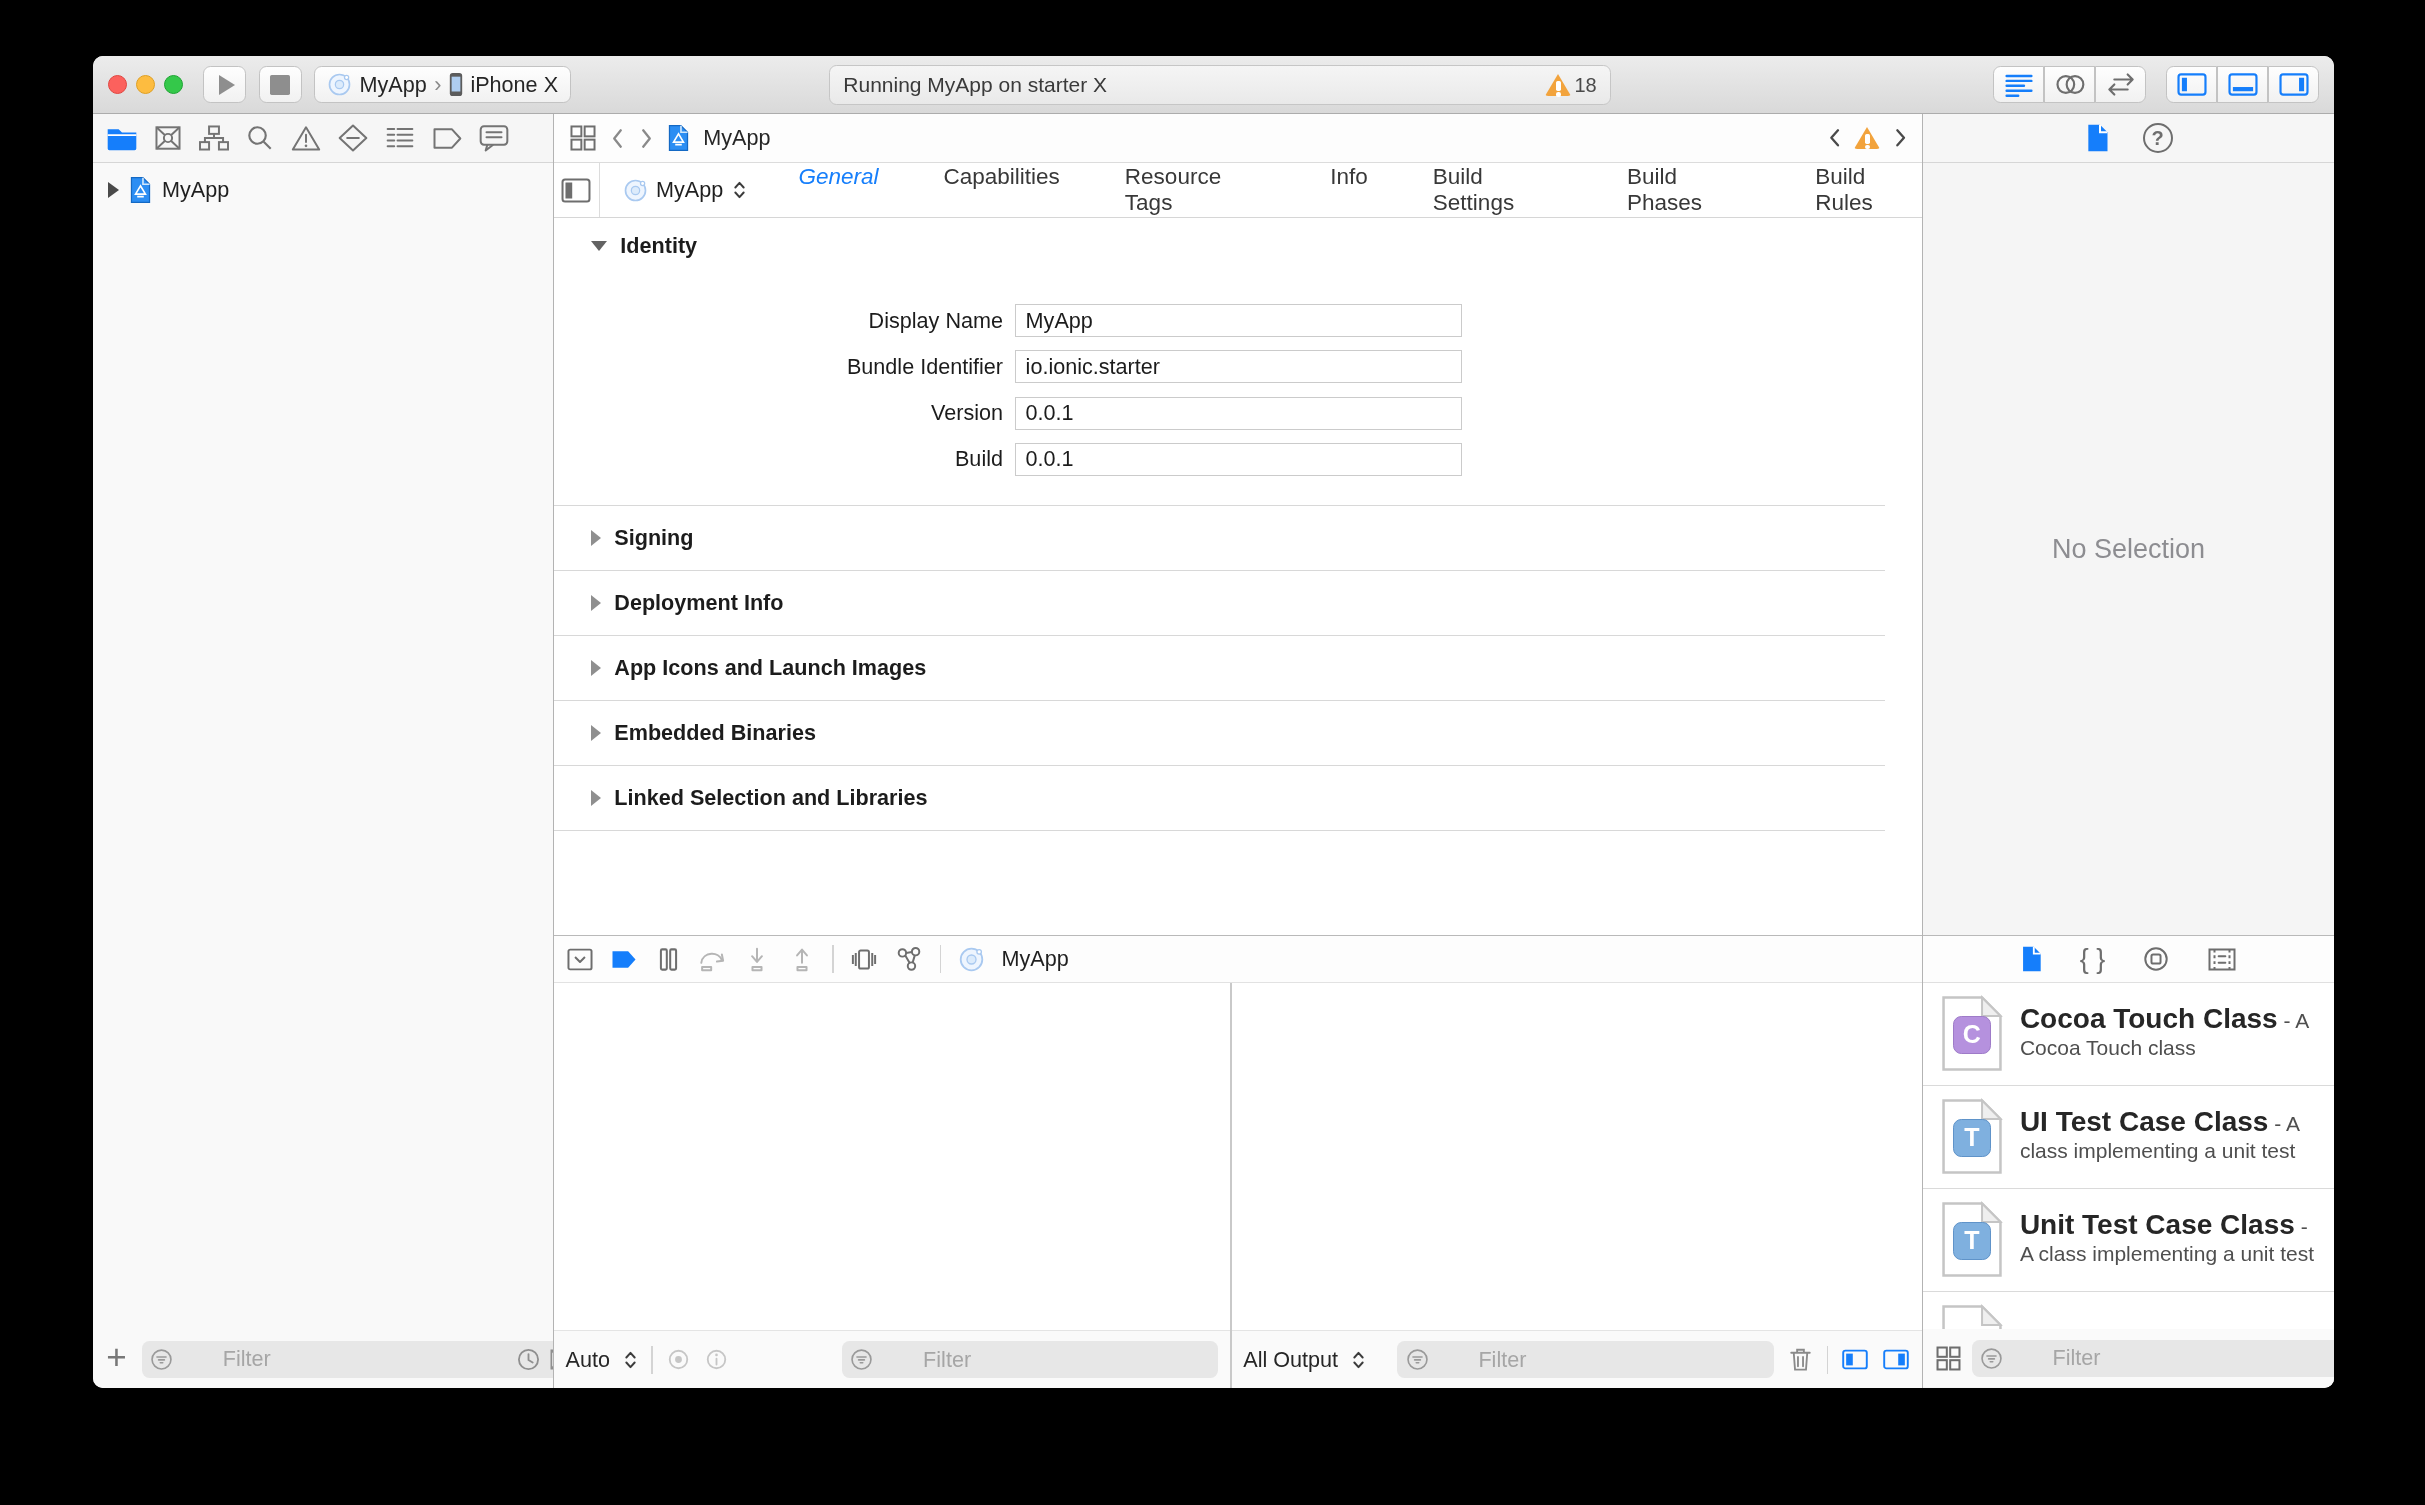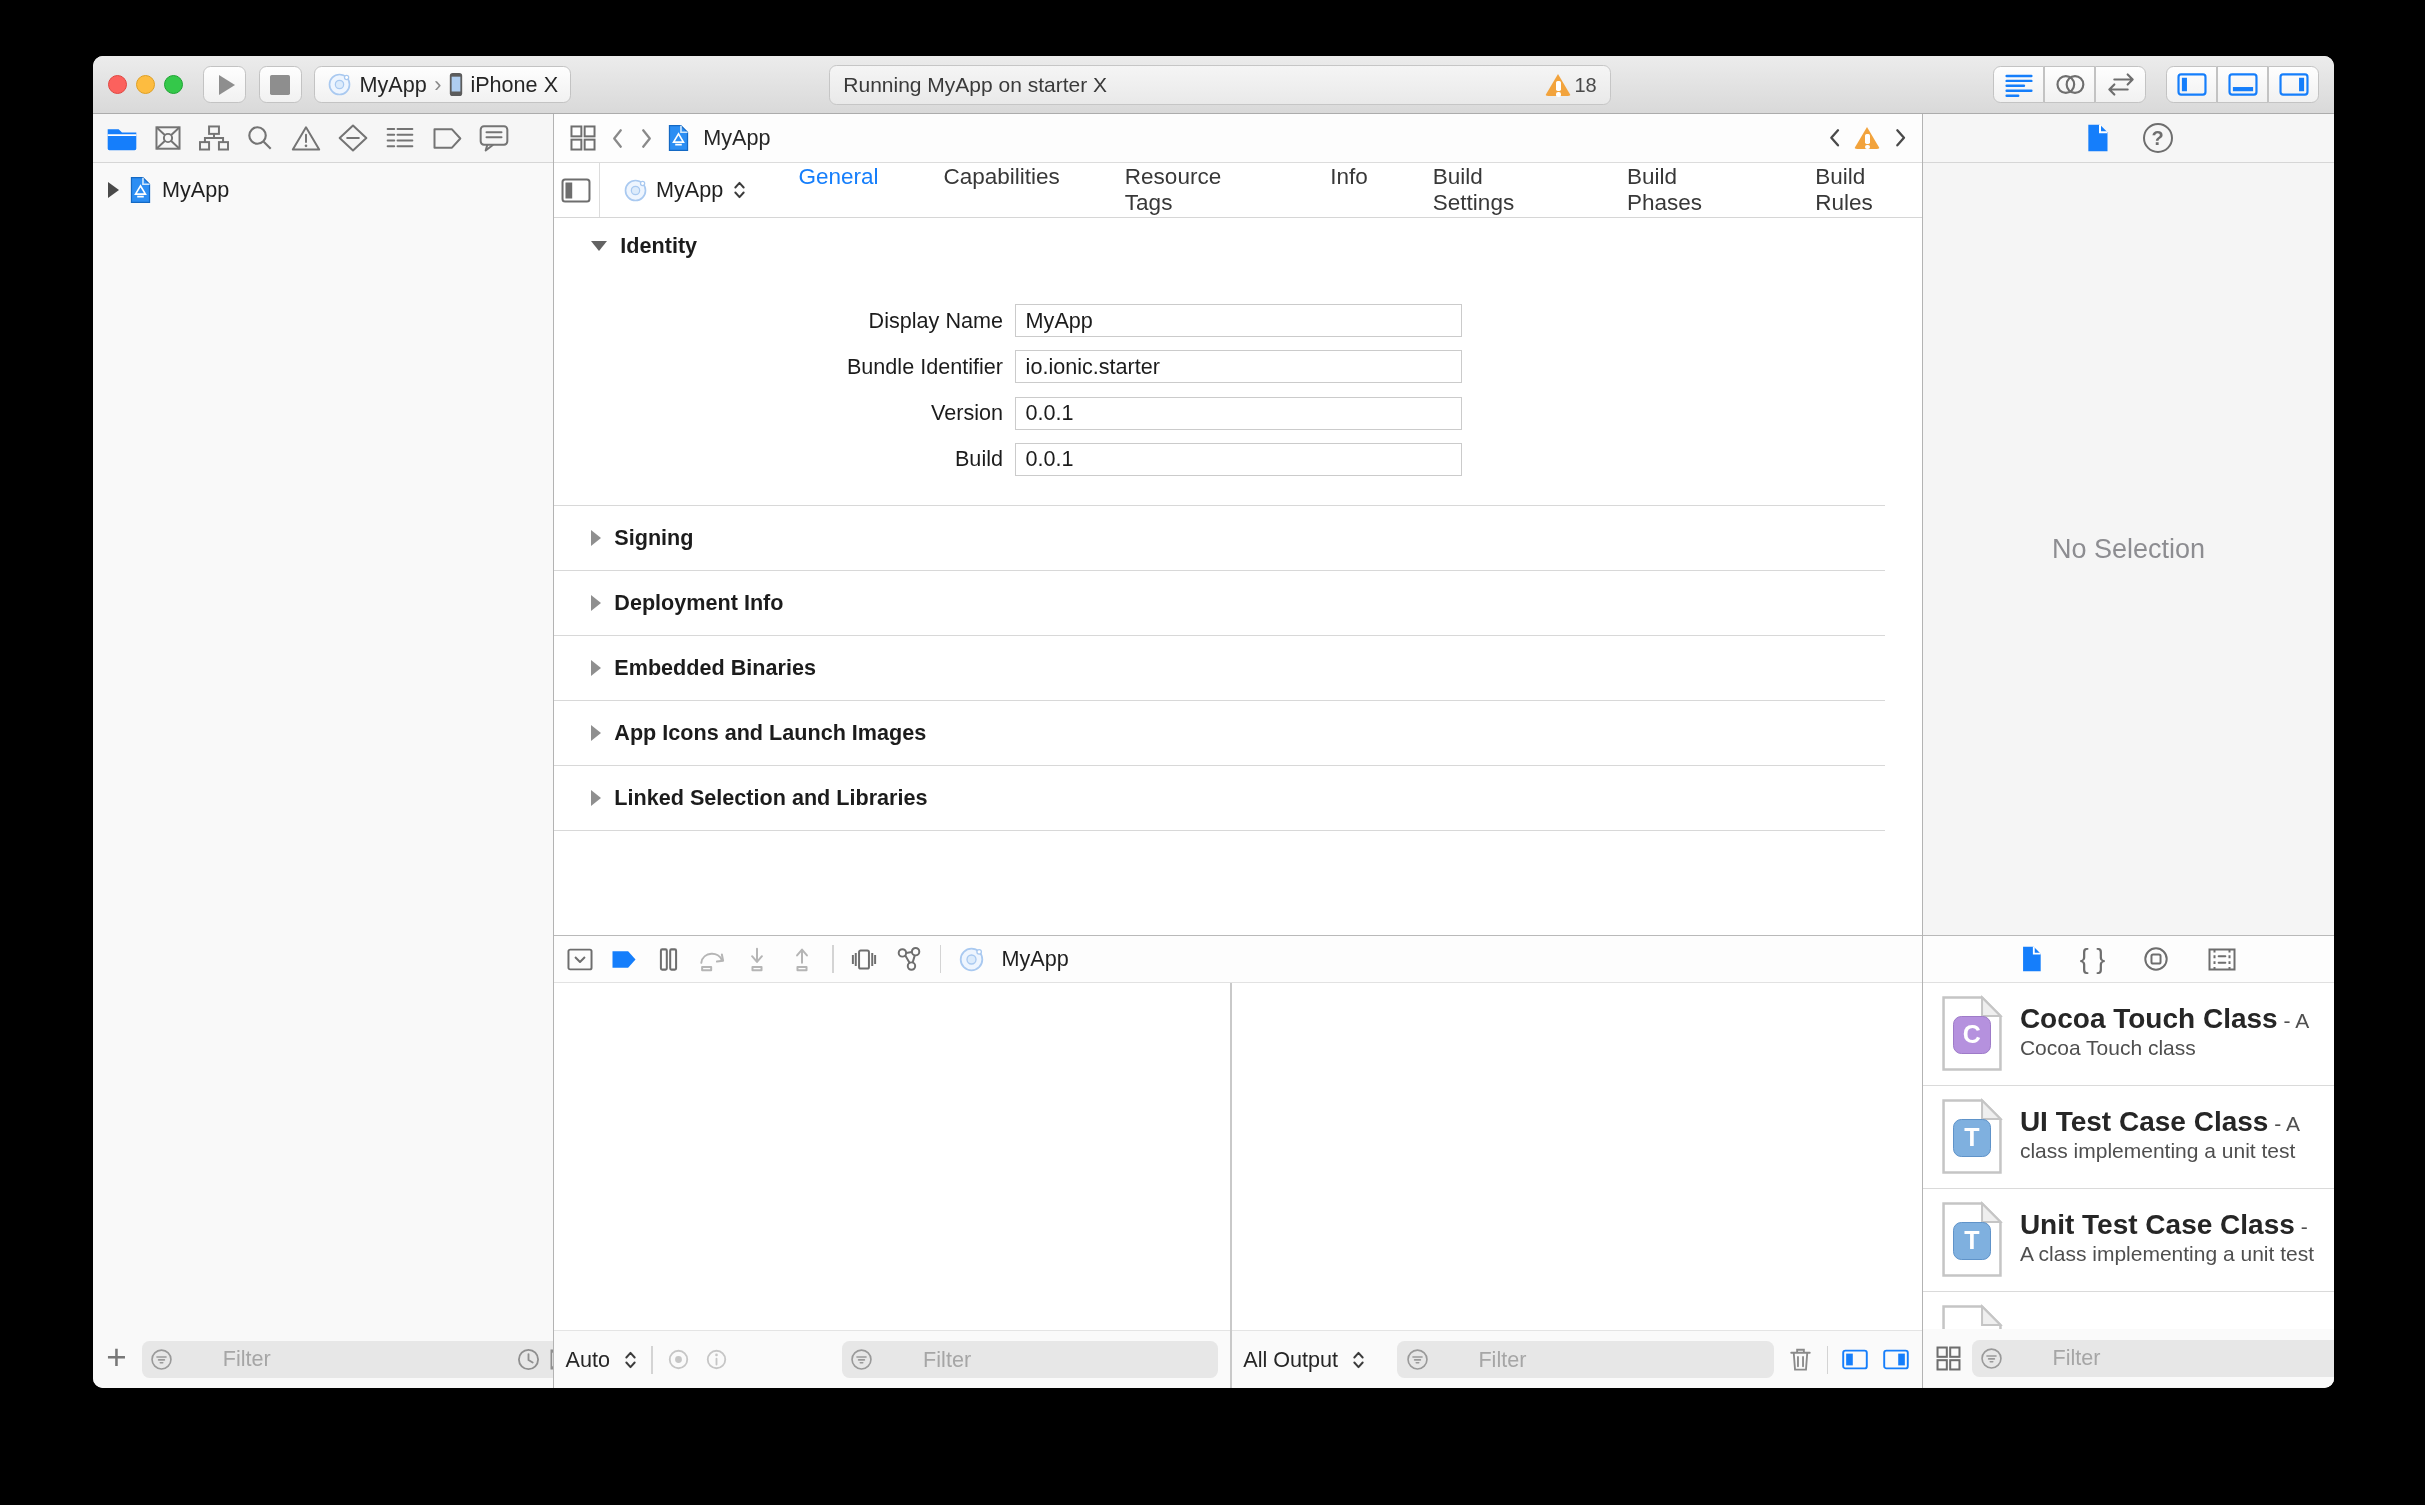--- a/index.html
+++ b/index.html
@@ -48,21 +48,21 @@
   .plusbtn { font-size:35px; color:#787878; line-height:1; padding:0 5px 5px 1.7px; }
 
   
   .jumpbar { height:49px; flex:0 0 49px; background:#fdfdfd; border-bottom:1.7px solid #dcdcdc; display:flex; align-items:center; padding:0 15px; gap:13.3px; font-size:21.6px; color:#262626; }
   .chev { font-size:21.6px; color:#8a8a8a; }
   .spacer { flex:1; }
   .tabbar { height:55px; flex:0 0 55px; background:#fff; border-bottom:1.7px solid #d6d6d6; display:flex; align-items:center; }
   .tabbar .leftcell { width:47px; height:100%; border-right:1.7px solid #dcdcdc; display:flex; align-items:center; justify-content:center; }
   .target-sel { display:flex; align-items:center; gap:8.3px; margin-left:23px; font-size:21.6px; color:#1f1f1f; }
   .tabs { display:flex; gap:65px; margin-left:52px; font-size:22.5px; color:#383838; }
-  .tab.active { color:#157efb; }
+  .tab.active { color:#157efb;font-style:italic; }
 
   
   .editor-content { height:717px; flex:0 0 717px; background:#fff; overflow:hidden; }
   .sec-head { display:flex; align-items:center; gap:13.3px; padding-left:37px; font-size:21.6px; font-weight:bold; color:#1c1c1c; }
   .tri-down { width:0; height:0; border-left:8.3px solid transparent; border-right:8.3px solid transparent; border-top:10.8px solid #636363; }
   .tri-right { width:0; height:0; border-top:8.3px solid transparent; border-bottom:8.3px solid transparent; border-left:10.8px solid #8f8f8f; }
   .id-head { padding-top:15px; }
   .fields { margin-top:45px; display:flex; flex-direction:column; gap:13.3px; }
   .frow { display:flex; align-items:center; height:33px; }
   .frow label { width:449px; text-align:right; font-size:21.6px; color:#1c1c1c; margin-right:11.6px; }
@@ -418,27 +418,27 @@
           </div>
           <div class="srow">
             <div class="sec-head">
                 <span class="tri-right"></span>
                 <span>Deployment Info</span>
               </div>
           </div>
           <div class="srow">
             <div class="sec-head">
                 <span class="tri-right"></span>
-                <span>Embedded Binaries</span>
+                <span>App Icons and Launch Images</span>
               </div>
           </div>
           <div class="srow">
             <div class="sec-head">
                 <span class="tri-right"></span>
-                <span>App Icons and Launch Images</span>
+                <span>Embedded Binaries</span>
               </div>
           </div>
           <div class="srow">
             <div class="sec-head">
                 <span class="tri-right"></span>
                 <span>Linked Selection and Libraries</span>
               </div>
           </div>
         </div>
       </div>

